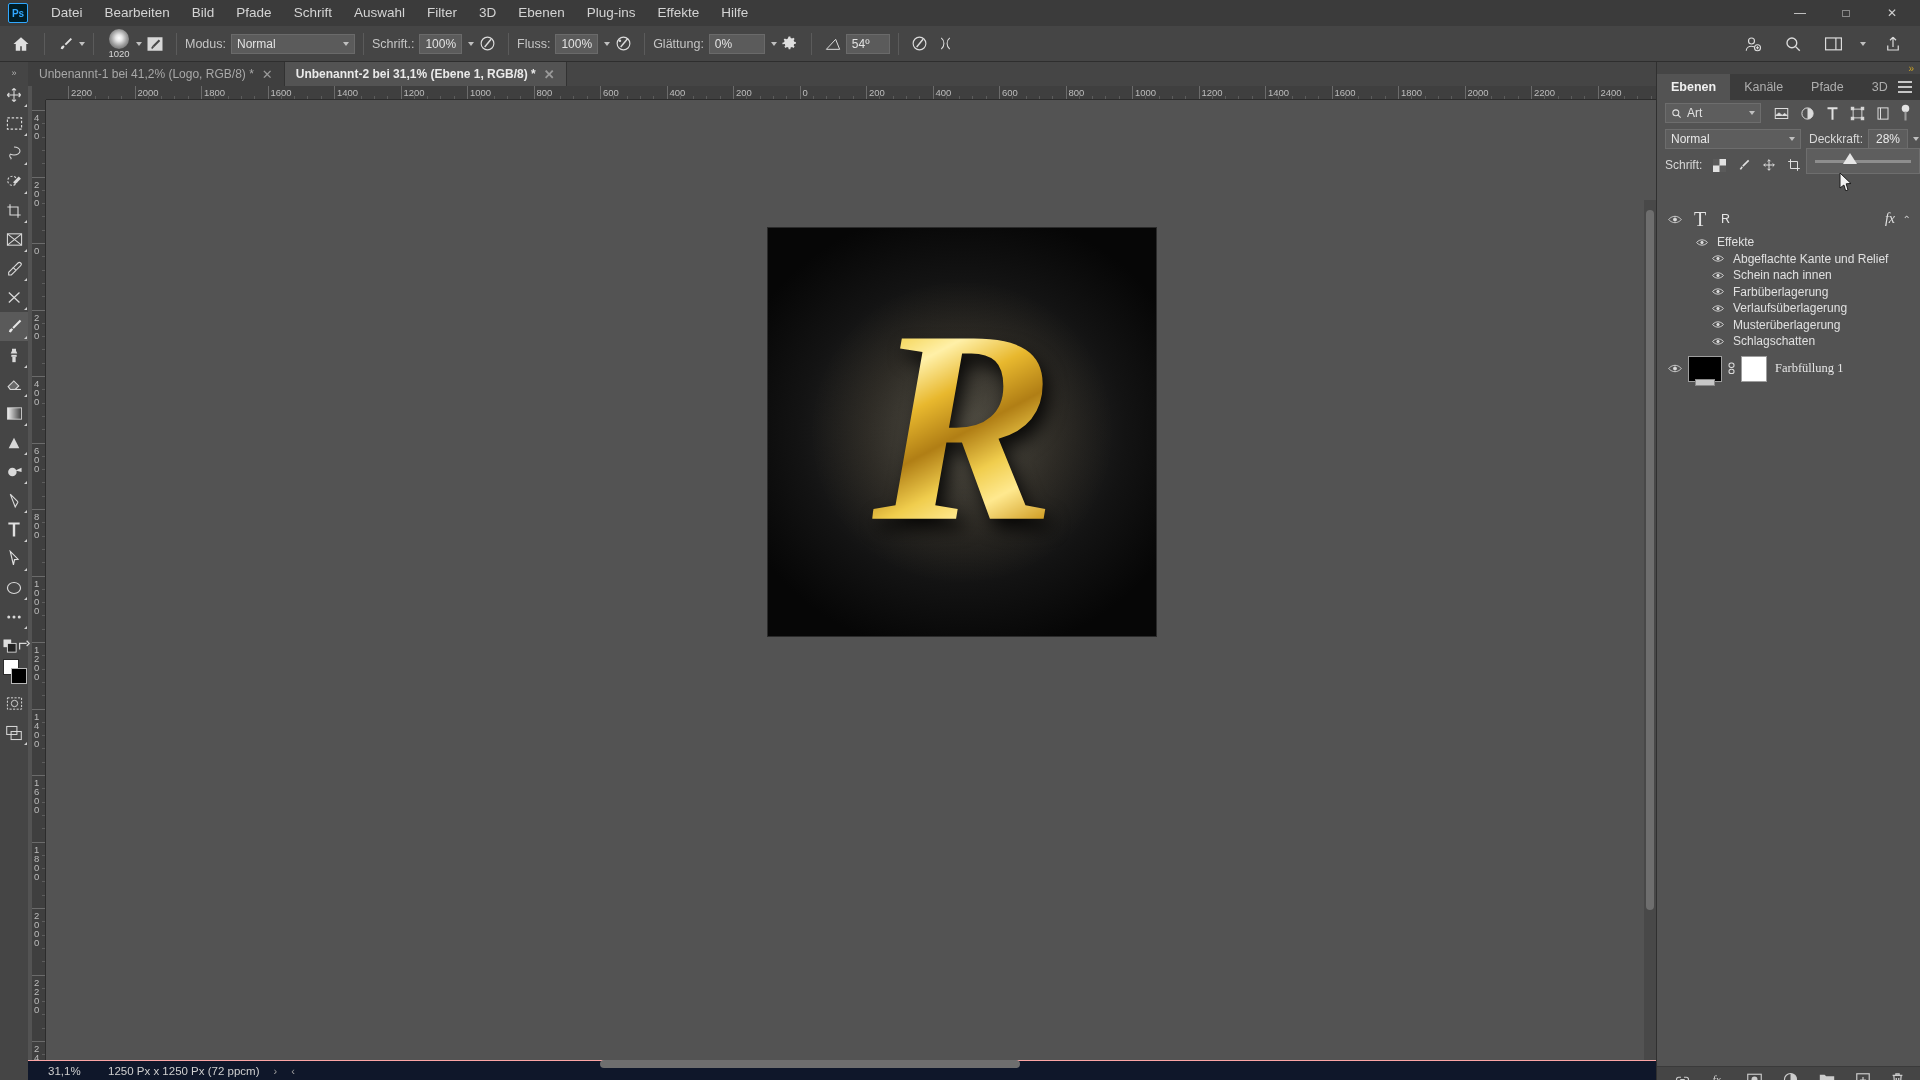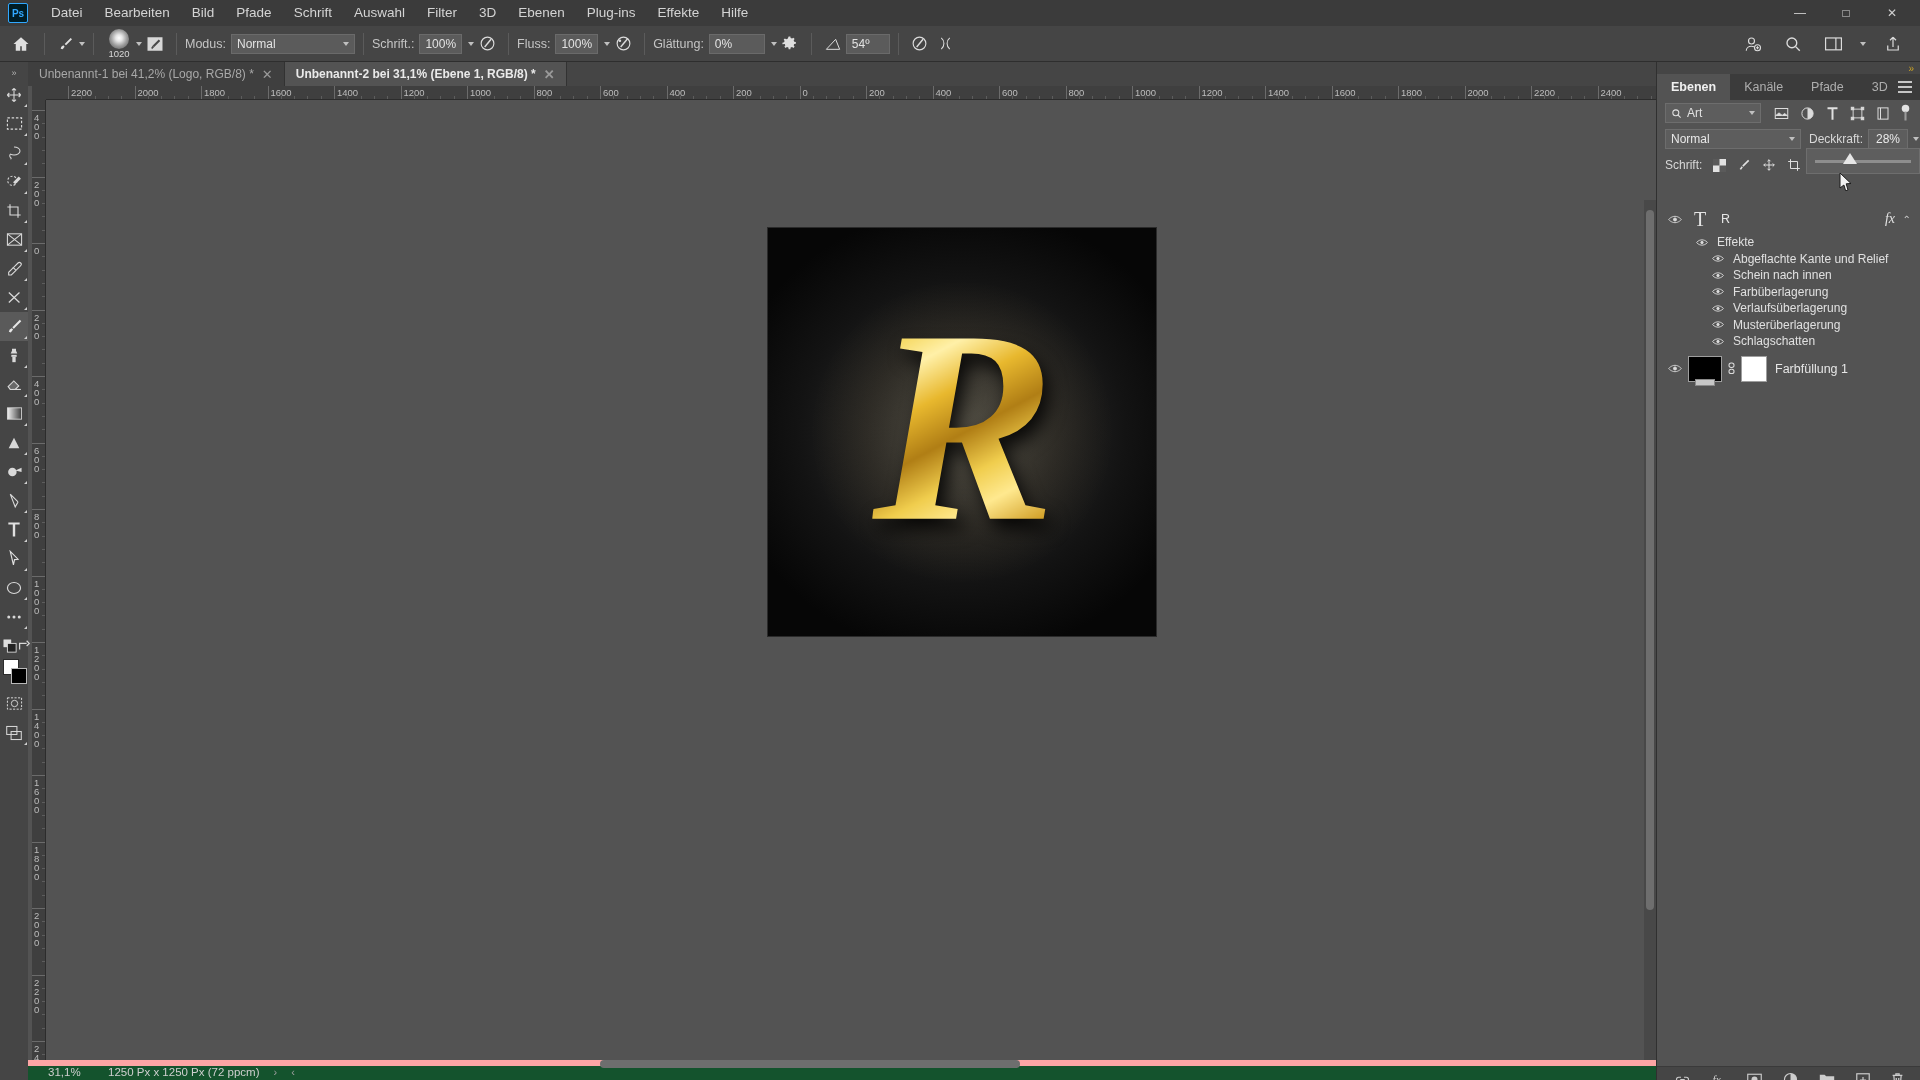--- a/index.html
+++ b/index.html
@@ -130,22 +130,22 @@
     font-style:italic;
     background:linear-gradient(152deg,#6b4a0d 0%,#c79522 9%,#f4d558 20%,#fff0a8 29%,#e8b82e 40%,#b07e15 52%,#f0cd4d 63%,#ffe98f 72%,#d2a028 83%,#8a6011 94%,#c79522 100%);
     -webkit-background-clip:text; background-clip:text; color:transparent;
     filter:drop-shadow(6px 10px 9px rgba(0,0,0,0.85));
     letter-spacing:-4px;
   }
 
   
   .statusbar {
     position:absolute; top:1060px; left:28px; width:1628px; height:20px;
-    background:#14532d; display:flex; align-items:flex-start; font-size:11.5px; color:#cfcfcf;
-    border-top:6px solid #fca5a5;
+    background:#0f172a; display:flex; align-items:center; font-size:11.5px; color:#cfcfcf;
+    border-top:1px solid #fca5a5;
   }
   .st-zoom { width:58px; padding-left:20px; }
   .st-dims { padding-left:22px; }
   .st-arrow { margin-left:14px; color:#9e9e9e; font-size:11px; }
   .scroll-h {
     position:absolute; top:1060px; left:600px; width:420px; height:8px;
     background:#6e6e6e; border-radius:4px;
   }
   .scroll-v {
     position:absolute; top:110px; right:2px; width:8px; height:700px;
@@ -1003,21 +1003,21 @@
           <span class="eye">
               <svg width="12" height="9" viewBox="0 0 22 14" fill="none" stroke="#dcdcdc" stroke-width="1.6">
                 <path d="M1 7s4-5 10-5 10 5 10 5-4 5-10 5S1 7 1 7z"></path>
                 <circle cx="11" cy="7" r="2.2" fill="#dcdcdc"></circle>
               </svg>
             </span>
           <span class="efx-label">Schlagschatten</span>
         </div>
 
 
-        <div class="lrow" style="height:38px;">
+        <div class="lrow" style="height:38px;font-family:Liberation Serif, serif;">
           <span class="eye">
             <svg width="14" height="11" viewBox="0 0 22 14" fill="none" stroke="#dcdcdc" stroke-width="1.4">
                 <path d="M1 7s4-5 10-5 10 5 10 5-4 5-10 5S1 7 1 7z"></path>
                 <circle cx="11" cy="7" r="2.4" fill="#dcdcdc"></circle>
               </svg>
           </span>
           <span style="width:40px; display:flex; justify-content:center;">
             <span class="thumb-black"></span>
           </span>
           <span class="linkchain">

